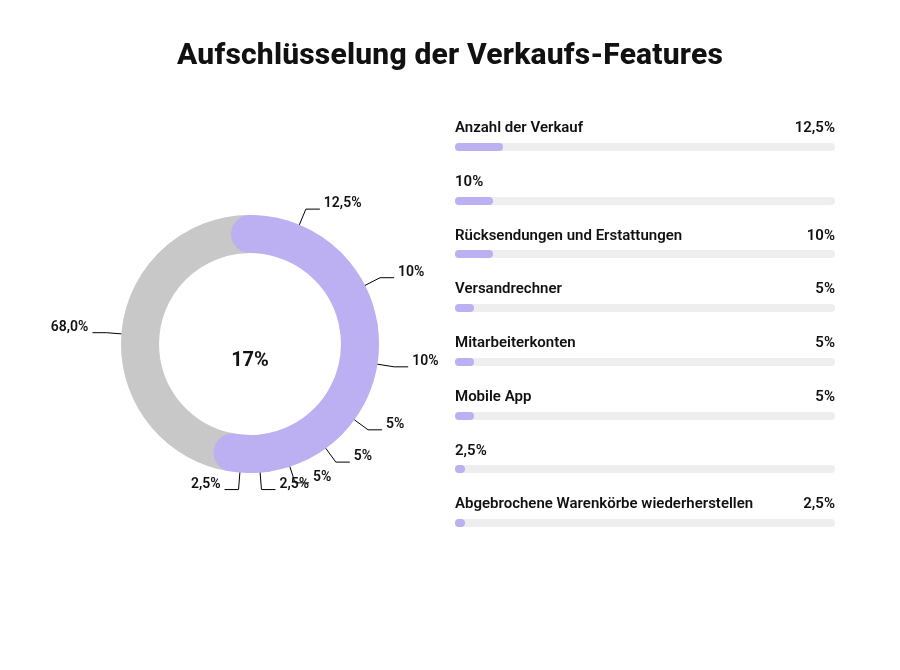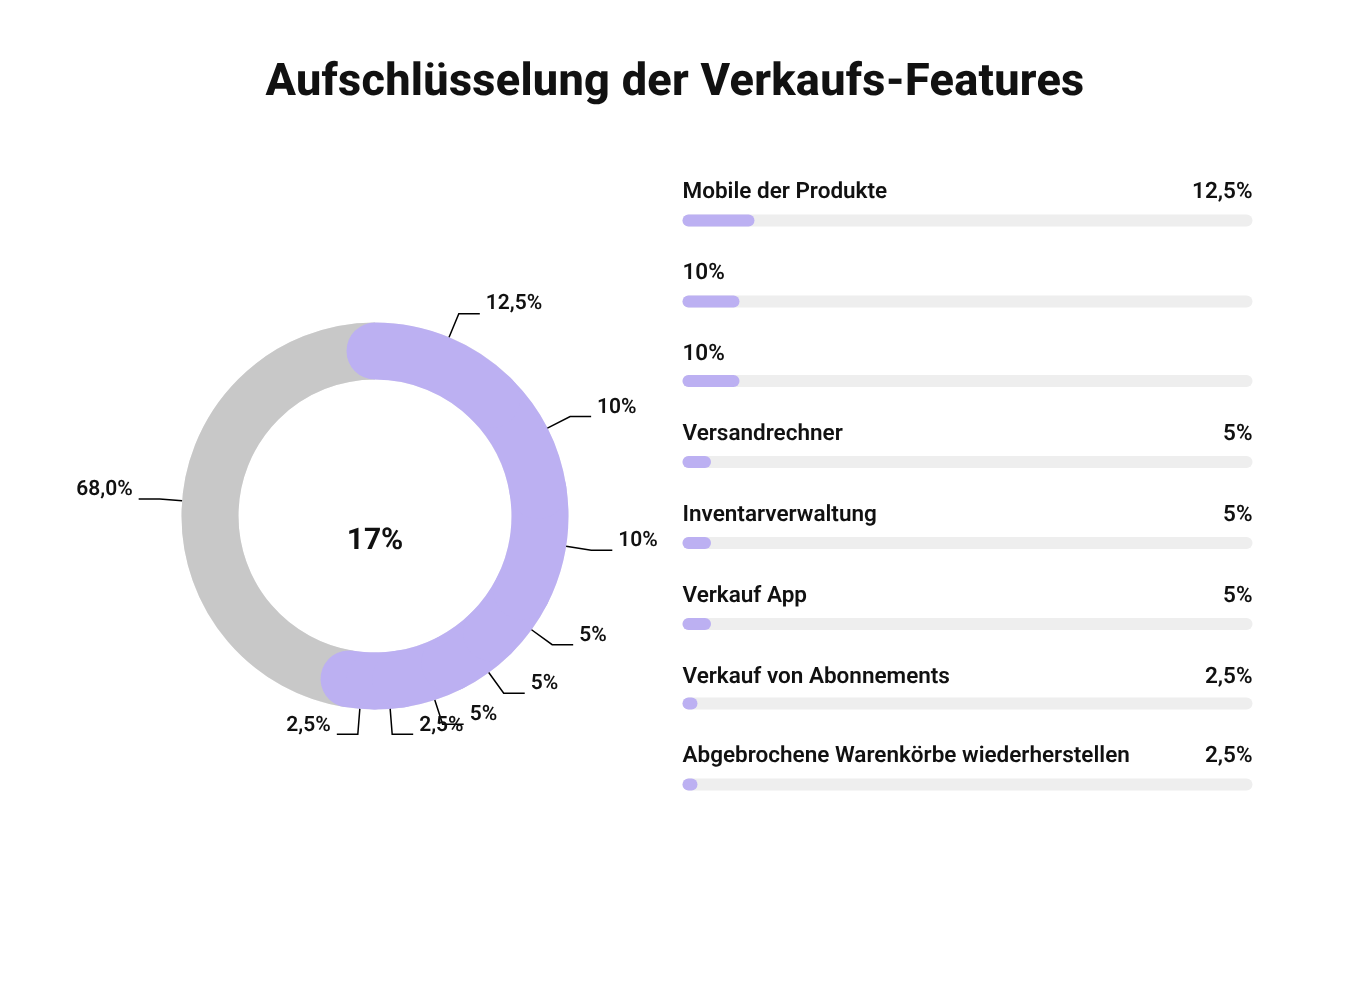--- a/index.html
+++ b/index.html
@@ -145,73 +145,73 @@
         <div class="slice-label leader" style="left: 223.116px; top: 345.854px; transform: translate(0px, -50%);">5%</div>
         <div class="slice-label leader" style="left: 189.455px; top: 352.55px; transform: translate(0px, -50%);">2,5%</div>
         <div class="slice-label leader" style="left: 130.545px; top: 352.55px; transform: translate(-100%, -50%);">2,5%</div>
         <div class="slice-label leader" style="left: -1.5561px; top: 195.702px; transform: translate(-100%, -50%);">68,0%</div>
       </div>
   </div>
 
   <div class="legend" id="legend">
       <div class="legend-row">
         <div class="legend-head">
-          <div class="legend-label">Mobile der Produkte</div>
+          <div class="legend-label">Anzahl der Verkauf</div>
           <div class="legend-pct">12,5%</div>
         </div>
         <div class="bar-track">
           <div class="bar-fill" style="width: 12.5%;"></div>
         </div>
       </div>
       <div class="legend-row">
         <div class="legend-head">
           <div class="legend-pct">10%</div>
         </div>
         <div class="bar-track">
           <div class="bar-fill" style="width: 10%;"></div>
         </div>
       </div>
       <div class="legend-row">
         <div class="legend-head">
+          <div class="legend-label">Rücksendungen und Erstattungen</div>
           <div class="legend-pct">10%</div>
         </div>
         <div class="bar-track">
           <div class="bar-fill" style="width: 10%;"></div>
         </div>
       </div>
       <div class="legend-row">
         <div class="legend-head">
           <div class="legend-label">Versandrechner</div>
           <div class="legend-pct">5%</div>
         </div>
         <div class="bar-track">
           <div class="bar-fill" style="width: 5%;"></div>
         </div>
       </div>
       <div class="legend-row">
         <div class="legend-head">
-          <div class="legend-label">Inventarverwaltung</div>
+          <div class="legend-label">Mitarbeiterkonten</div>
           <div class="legend-pct">5%</div>
         </div>
         <div class="bar-track">
           <div class="bar-fill" style="width: 5%;"></div>
         </div>
       </div>
       <div class="legend-row">
         <div class="legend-head">
-          <div class="legend-label">Verkauf App</div>
+          <div class="legend-label">Mobile App</div>
           <div class="legend-pct">5%</div>
         </div>
         <div class="bar-track">
           <div class="bar-fill" style="width: 5%;"></div>
         </div>
       </div>
       <div class="legend-row">
         <div class="legend-head">
-          <div class="legend-label">Verkauf von Abonnements</div>
           <div class="legend-pct">2,5%</div>
         </div>
         <div class="bar-track">
           <div class="bar-fill" style="width: 2.5%;"></div>
         </div>
       </div>
       <div class="legend-row">
         <div class="legend-head">
           <div class="legend-label">Abgebrochene Warenkörbe wiederherstellen</div>
           <div class="legend-pct">2,5%</div>

